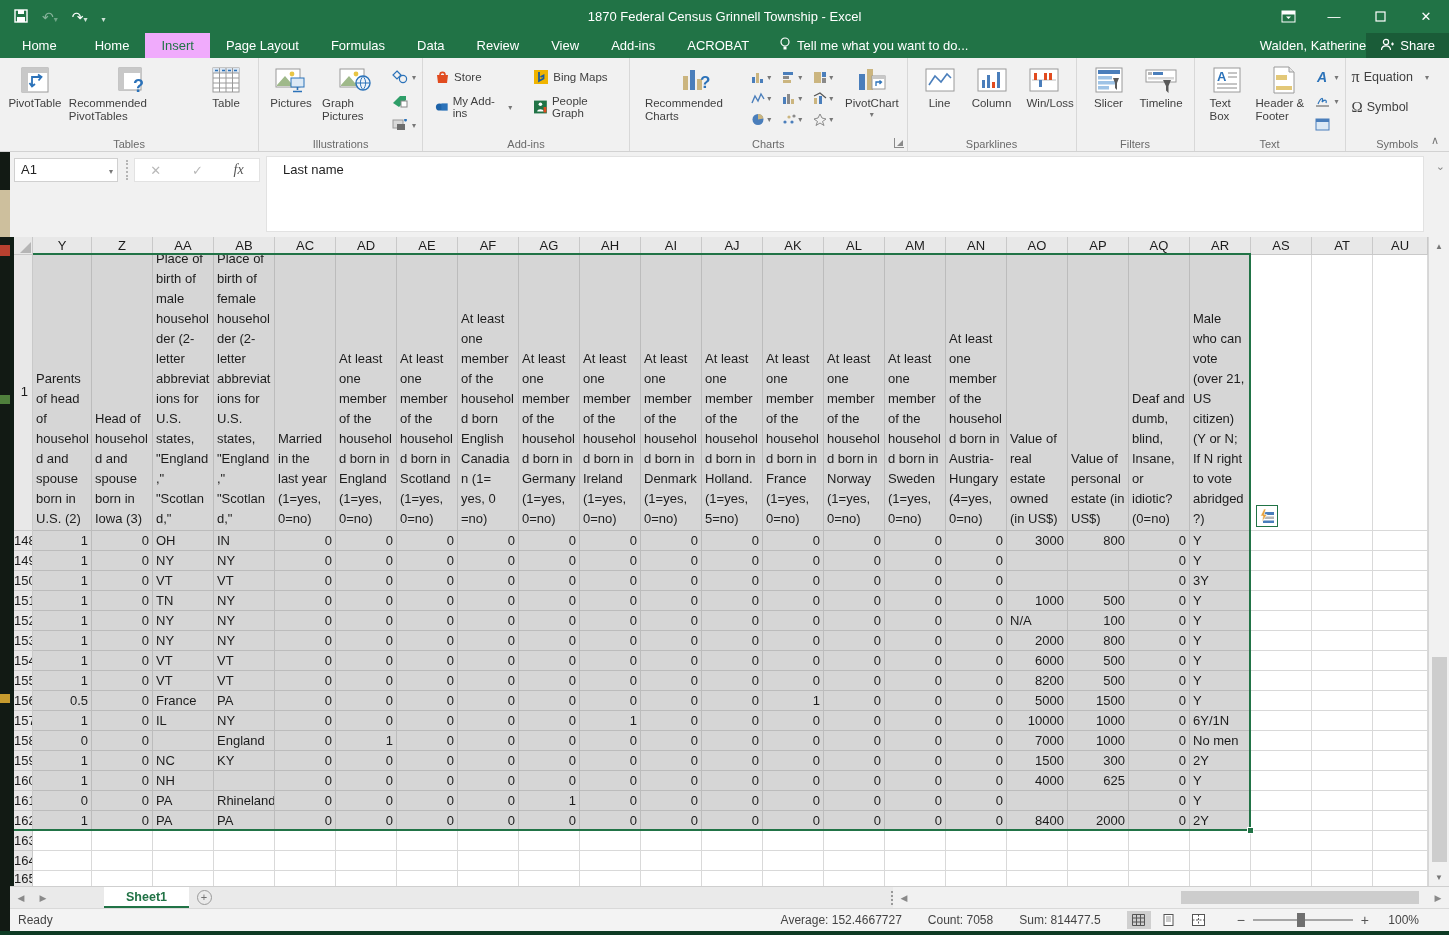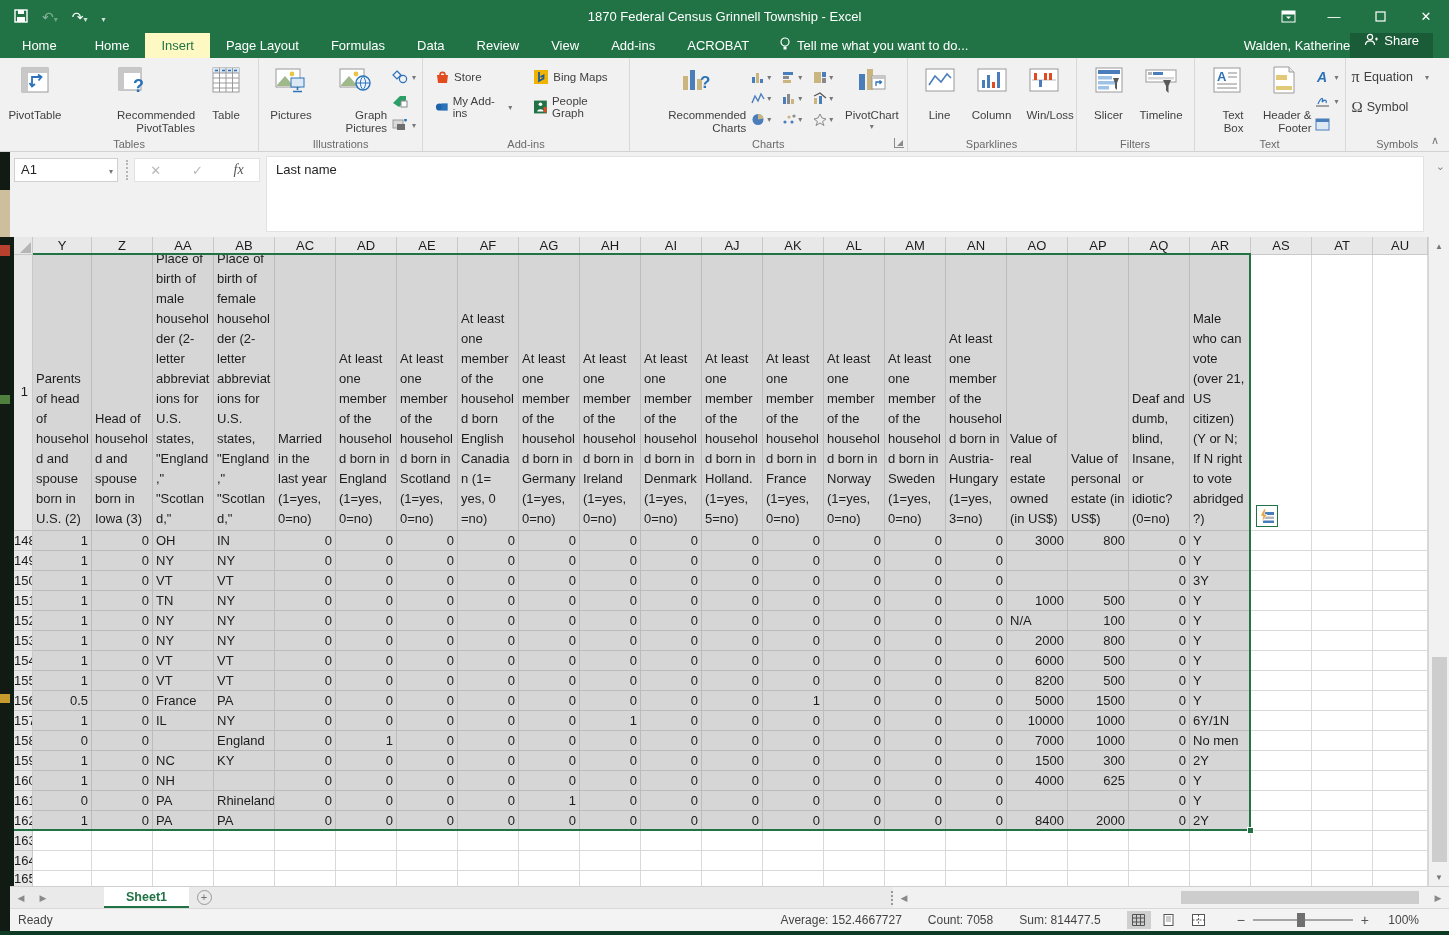--- a/index.html
+++ b/index.html
@@ -13,50 +13,50 @@
   .qat .dim { opacity:.45; }
   .caret { font-size:8px; color:#cfe3d8; }
   #title-text { position:absolute; left:0; right:0; top:0; height:33px; text-align:center; line-height:33px; font-size:13px; color:#fff; }
   .winbtns { position:absolute; right:0; top:0; height:33px; display:flex; }
   .winbtn { width:46px; height:33px; display:flex; align-items:center; justify-content:center; color:#fff; font-size:13px; }
 
   
   #tabrow { position:absolute; left:0; top:33px; width:1449px; height:25px; background:#217346; display:flex; align-items:stretch; }
   .rtab { color:#fff; font-size:13px; padding:0 16px; display:flex; align-items:center; }
   .rtab.filetab { padding:0 22px; }
-  .rtab.active { background:#fef9c3; color:#217346; }
+  .rtab.active { background:#f0abfc; color:#217346; }
   #tellme { display:flex; align-items:center; gap:6px; color:#fff; font-size:13px; padding:0 14px; }
   #tab-spacer { flex:1; }
   #user-name { color:#fff; font-size:13px; display:flex; align-items:center; }
-  #share-btn { background:#1a5c38; color:#fff; font-size:13px; display:flex; gap:6px; padding:0 14px; margin-right:16px; }
+  #share-btn { background:#1a5c38; color:#fff; font-size:13px; display:flex; align-items:center; gap:6px; padding:0 14px; }
 
   
   #ribbon { position:absolute; left:0; top:58px; width:1449px; height:94px; background:#f1f1f1; border-bottom:1px solid #d2d2d2; display:flex; }
   .group { position:relative; border-right:1px solid #d8d8d8; padding:3px 6px 16px 6px; display:flex; align-items:flex-start; }
   .glabel { position:absolute; bottom:1px; left:0; right:0; text-align:center; font-size:11px; color:#6a6a6a; }
   .bigbtn { display:flex; flex-direction:column; align-items:center; justify-content:flex-start; padding:3px 5px; min-width:52px; }
   .bigbtn .ic { height:32px; display:flex; align-items:center; justify-content:center; margin-bottom:1px; }
-  .blbl { font-size:11.5px; color:#3f3f3f; text-align:right; line-height:13px;margin-top:12px; }
+  .blbl { font-size:11.5px; color:#3f3f3f; text-align:left; line-height:13px; }
   .smallcol { display:flex; flex-direction:column; justify-content:flex-start; gap:4px; padding-top:6px; }
   .smallbtn { display:flex; align-items:center; gap:4px; font-size:11.5px; color:#3f3f3f; height:20px; }
   .minigrid { display:grid; grid-template-columns:repeat(3,30px); grid-auto-rows:20px; gap:1px; padding-top:6px; }
   .mi { display:flex; align-items:center; gap:2px; }
   .launcher { position:absolute; right:3px; bottom:3px; width:10px; height:10px; border-left:1px solid #8a8a8a; border-bottom:1px solid #8a8a8a; }
   .launcher:after { content:""; position:absolute; right:1px; bottom:1px; border:3px solid transparent; border-right-color:#8a8a8a; border-bottom-color:#8a8a8a; }
   #ribbon-collapse { position:absolute; right:10px; bottom:4px; color:#777; font-size:11px; }
 
   
   #formulabar { position:absolute; left:10px; top:152px; width:1439px; height:85px; background:#f1f1f1; }
   #name-box { position:absolute; left:4px; top:6px; width:104px; height:24px; background:#fff; border:1px solid #d0d0d0; font-size:13px; color:#222; padding:3px 6px; }
   #name-box .nb-caret { position:absolute; right:4px; top:8px; font-size:8px; color:#777; }
   #fb-dots { position:absolute; left:116px; top:8px; height:20px; border-left:2px dotted #b5b5b5; }
   #fb-btns { position:absolute; left:124px; top:6px; width:126px; height:24px; background:#fff; border:1px solid #e2e2e2; display:flex; align-items:center; justify-content:space-around; }
   #fb-btns .fbx { color:#b8b8b8; font-size:13px; }
   #fb-btns .fbfx { color:#555; font-family:"Liberation Serif", serif; font-style:italic; font-size:14px; }
-  #formula-input { position:absolute; left:256px; top:4px; width:1158px; height:76px; background:#fff; border:1px solid #e2e2e2; font-size:13px; color:#1f1f1f; padding:5px 9px; }
+  #formula-input { position:absolute; left:256px; top:4px; width:1158px; height:76px; background:#fff; border:1px solid #e2e2e2; font-size:13px; color:#1f1f1f; padding:5px 16px; }
   #fb-expand { position:absolute; right:4px; top:8px; color:#888; font-size:11px; }
 
   
   #gridwrap { position:absolute; left:14px; top:237px; width:1414px; height:649px; background:#fff; overflow:hidden; }
   #sheet-table { border-collapse:separate; border-spacing:0; table-layout:fixed; width:1414px; }
   #sheet-table td { overflow:hidden; font-size:13px; color:#1c1c1c; vertical-align:middle; }
   td.colhead { background:#e8e8e8; border-right:1px solid #c9c9c9; border-bottom:1px solid #c9c9c9; color:#176640; text-align:center; font-size:12px; }
   td.corner { background:#e8e8e8; border-right:1px solid #c9c9c9; border-bottom:1px solid #c9c9c9; position:relative; }
   .tri { position:absolute; right:1px; bottom:1px; width:0; height:0; border-style:solid; border-width:0 0 11px 11px; border-color:transparent transparent #b5b5b5 transparent; }
   td.rownum { background:#e8e8e8; border-right:1px solid #c9c9c9; border-bottom:1px solid #c9c9c9; color:#176640; text-align:right; font-size:12px; padding-right:4px; }
@@ -650,21 +650,21 @@
           <td class="cell sel hcell">
             <div>At least one member of the household born in France (1=yes, 0=no)</div>
           </td>
           <td class="cell sel hcell">
             <div>At least one member of the household born in Norway (1=yes, 0=no)</div>
           </td>
           <td class="cell sel hcell">
             <div>At least one member of the household born in Sweden (1=yes, 0=no)</div>
           </td>
           <td class="cell sel hcell">
-            <div>At least one member of the household born in Austria-Hungary (1=yes, 3=no)</div>
+            <div>At least one member of the household born in Austria-Hungary (4=yes, 0=no)</div>
           </td>
           <td class="cell sel hcell">
             <div>Value of real estate owned (in US$)</div>
           </td>
           <td class="cell sel hcell">
             <div>Value of personal estate (in US$)</div>
           </td>
           <td class="cell sel hcell">
             <div>Deaf and dumb, blind, Insane, or idiotic? (0=no)</div>
           </td>

